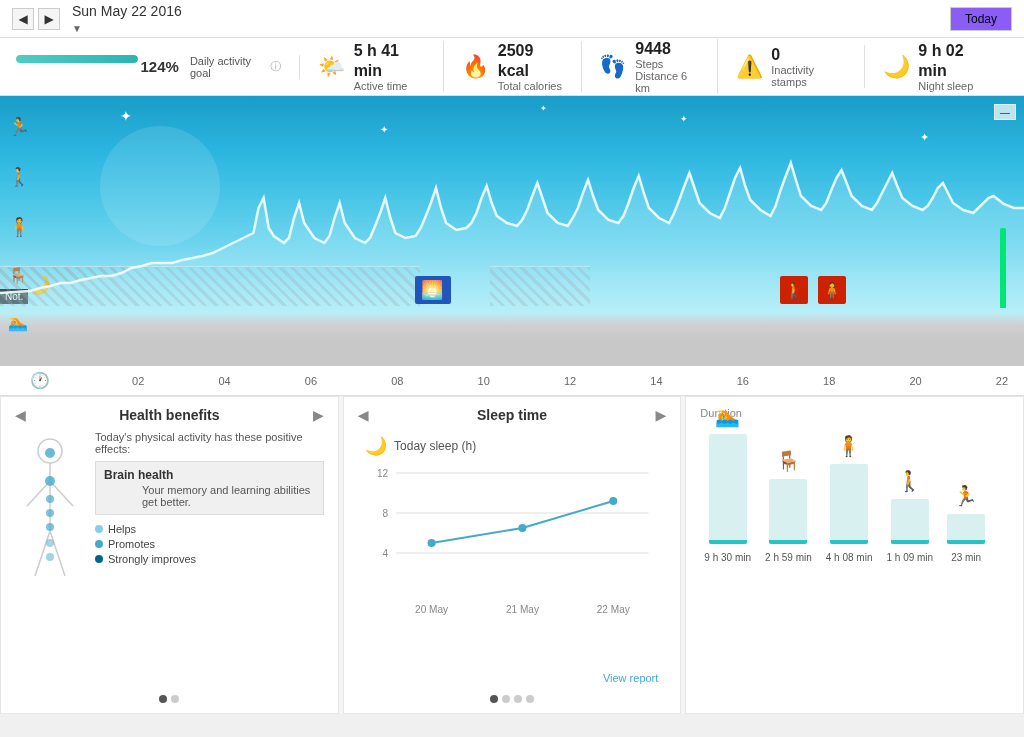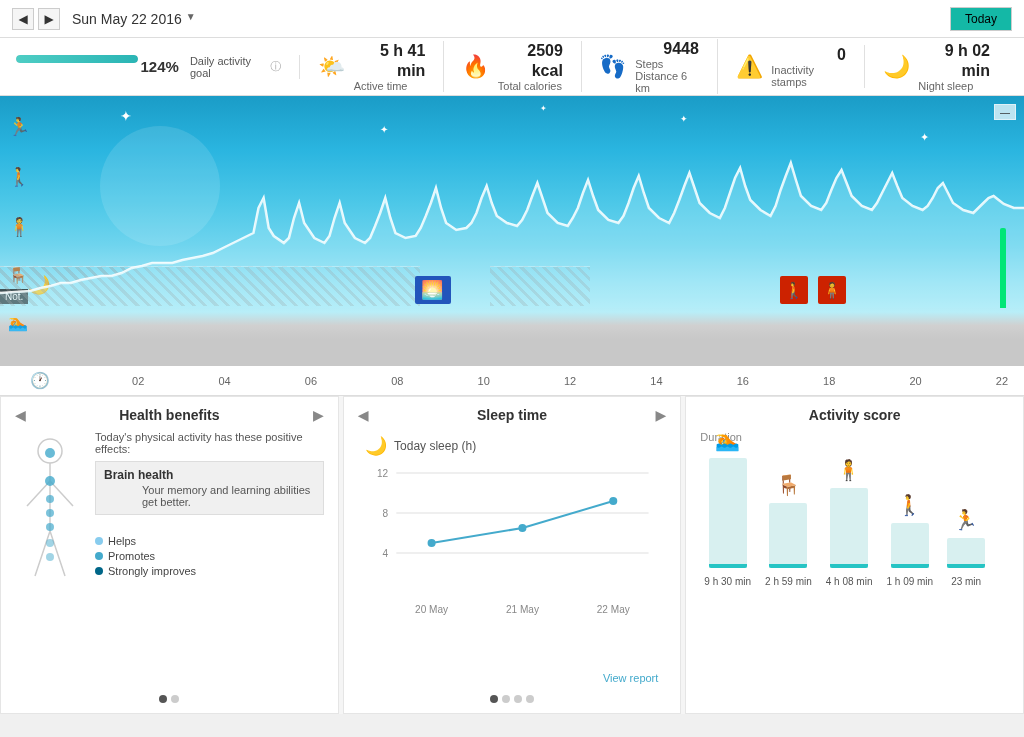--- a/index.html
+++ b/index.html
@@ -4,35 +4,35 @@
   <style>
     * { box-sizing: border-box; margin: 0; padding: 0; }
     body { font-family: 'Segoe UI', Arial, sans-serif; background: #f0f0f0; width: 1024px; height: 737px; overflow: hidden; font-size: 12px; color: #333; }
 
     
     .nav-bar {
       display: flex; align-items: center; background: #fff; border-bottom: 1px solid #ddd;
       padding: 6px 12px; height: 38px;
     }
     .nav-arrow { cursor: pointer; width: 22px; height: 22px; display: flex; align-items: center; justify-content: center; border: 1px solid #ccc; background: #f5f5f5; }
-    .nav-date { margin: 0 12px; font-size: 14px; font-weight: 500; display: flex; gap: 4px; }
+    .nav-date { margin: 0 12px; font-size: 14px; font-weight: 500; display: flex; gap: 4px; flex-direction: column; }
     .nav-date .chevron { font-size: 10px; color: #666; }
-    .today-btn { margin-left: auto; padding: 4px 14px; border: 1px solid #ccc; background: #14b8a6; font-size: 12px; cursor: pointer; }
+    .today-btn { margin-left: auto; padding: 4px 14px; border: 1px solid #ccc; background: #8b5cf6; font-size: 12px; cursor: pointer; }
 
     
     .stats-row {
       display: flex; align-items: center; background: #fff; border-bottom: 1px solid #ddd;
       padding: 8px 16px; gap: 0; height: 58px;
     }
     .stat-item { display: flex; align-items: center; gap: 8px; padding: 0 18px; border-right: 1px solid #e0e0e0; }
     .stat-item:first-child { padding-left: 0; }
     .stat-item:last-child { border-right: none; }
     .stat-icon { font-size: 22px; }
     .stat-text { display: flex; flex-direction: column; }
-    .stat-main { font-size: 16px; font-weight: 600; color: #222; line-height: 1.2; text-align: right; }
+    .stat-main { font-size: 16px; font-weight: 600; color: #222; line-height: 1.2; }
     .stat-sub { font-size: 11px; color: #666; }
     .goal-bar-wrap { display: flex; flex-direction: row; gap: 2px; }
     .goal-bar-container { width: 130px; height: 8px; background: #e0e0e0; border-radius: 4px; overflow: hidden; }
     .goal-bar-fill { height: 100%; background: linear-gradient(90deg, #4ecdc4, #2ab5b5); border-radius: 4px; }
     .goal-label { font-size: 11px; color: #555; display: flex; align-items: center; gap: 4px; }
     .goal-pct { font-size: 15px; font-weight: 700; color: #333; }
 
     
     .chart-container {
       position: relative; height: 270px; overflow: hidden;
@@ -319,21 +319,21 @@
           <circle cx="35" cy="112" r="4" fill="#44aacc" opacity="0.5"></circle>
           <circle cx="35" cy="126" r="4" fill="#44aacc" opacity="0.5"></circle>
         </svg>
       </div>
       <div class="health-right">
         <p class="health-intro">Today's physical activity has these positive effects:</p>
         <div class="brain-box">
           <div class="brain-title">Brain health</div>
           <div class="brain-desc">Your memory and learning abilities get better.</div>
         </div>
-        <div style="margin-top:20px;">
+        <div style="margin-top:8px;">
           <div class="legend-row">
             <span class="dot" style="background:#88ccee;"></span>
             <span>Helps</span>
           </div>
           <div class="legend-row">
             <span class="dot" style="background:#44aacc;"></span>
             <span>Promotes</span>
           </div>
           <div class="legend-row">
             <span class="dot" style="background:#006688;"></span>
@@ -389,23 +389,20 @@
     </div>
     <div class="panel-dots">
       <span class="pdot active"></span>
       <span class="pdot"></span>
       <span class="pdot"></span>
       <span class="pdot"></span>
     </div>
   </div>
 
   <div class="panel">
-    <div class="panel-header">
-      <span class="panel-title">Activity score</span>
-    </div>
     <div class="duration-label">Duration</div>
     <div class="bars-row">
 
       <div class="bar-col">
         <div style="font-size:20px;margin-bottom:2px;">🏊</div>
         <div class="bar-bg" style="height:110px;">
           <div class="bar-accent"></div>
         </div>
         <span class="bar-time">9 h 30 min</span>
       </div>

